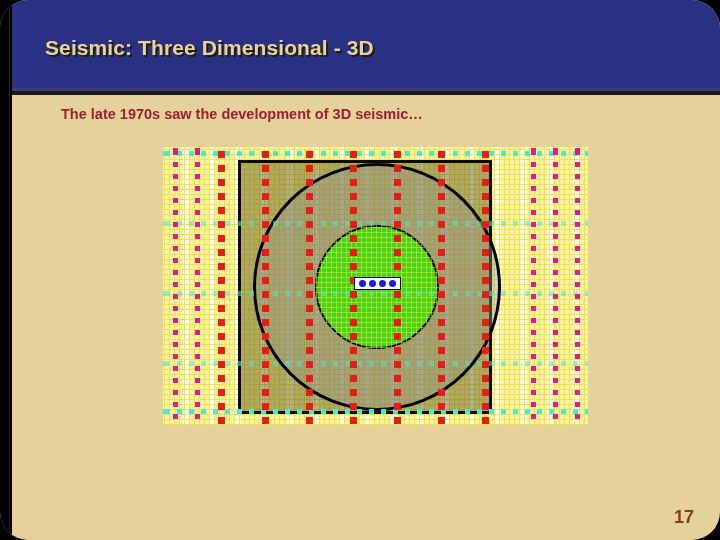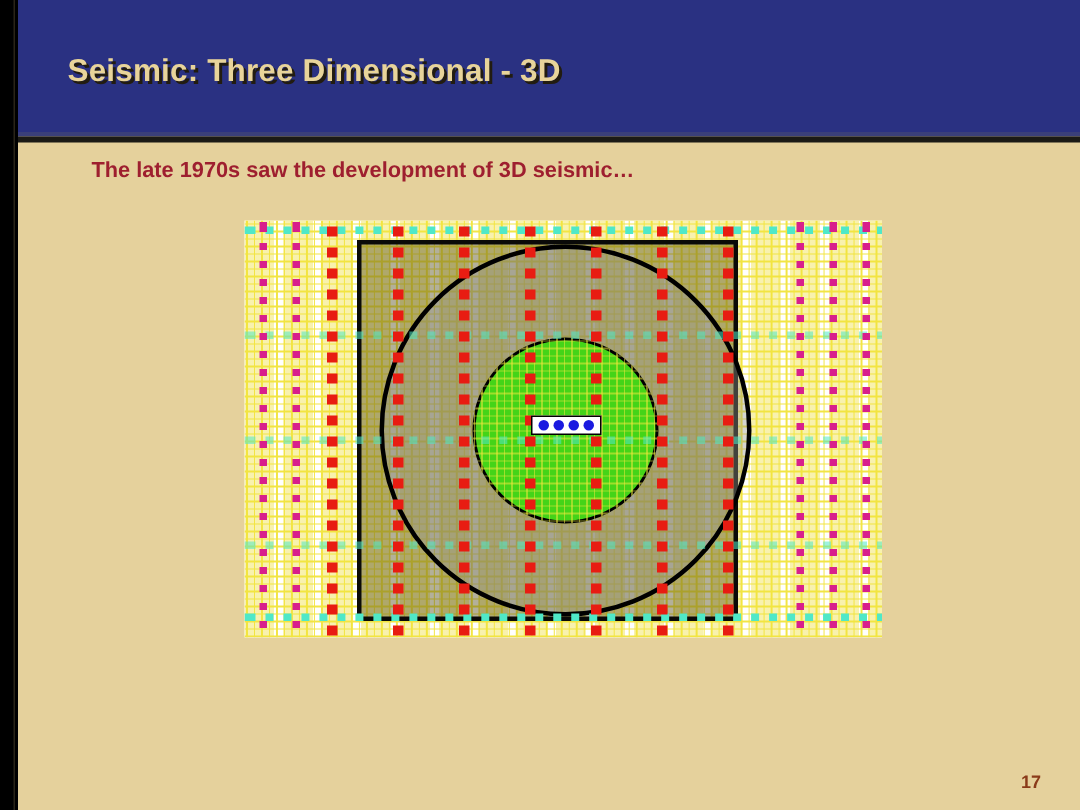--- a/index.html
+++ b/index.html
@@ -12,20 +12,21 @@
     height: 540px;
     overflow: hidden;
     font-family: "Liberation Sans", sans-serif;
   }
   .slide {
     position: relative;
     width: 720px;
     height: 540px;
     background: #e5d19c;
     overflow: hidden;
+    border-radius: 28px;
   }
   
   .left-gutter {
     position: absolute;
     left: 0; top: 0;
     width: 12px; height: 540px;
     background: #000000;
   }
   .left-gutter-line {
     position: absolute;
@@ -71,21 +72,21 @@
     font-size: 14.5px;
     font-weight: bold;
     color: #9e1f2f;
     white-space: nowrap;
     text-align: right;
   }
   .page-number {
     position: absolute;
     right: 26px;
     bottom: 12px;
-    font-size: 12px;
+    font-size: 18px;
     font-weight: bold;
     color: #8a3b1a;
   }
 
   
   .figure {
     position: absolute;
     left: 163px;
     top: 147px;
     width: 425px;

